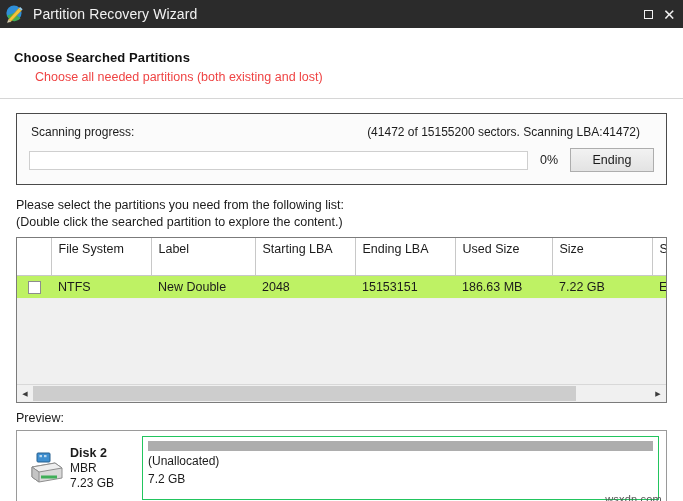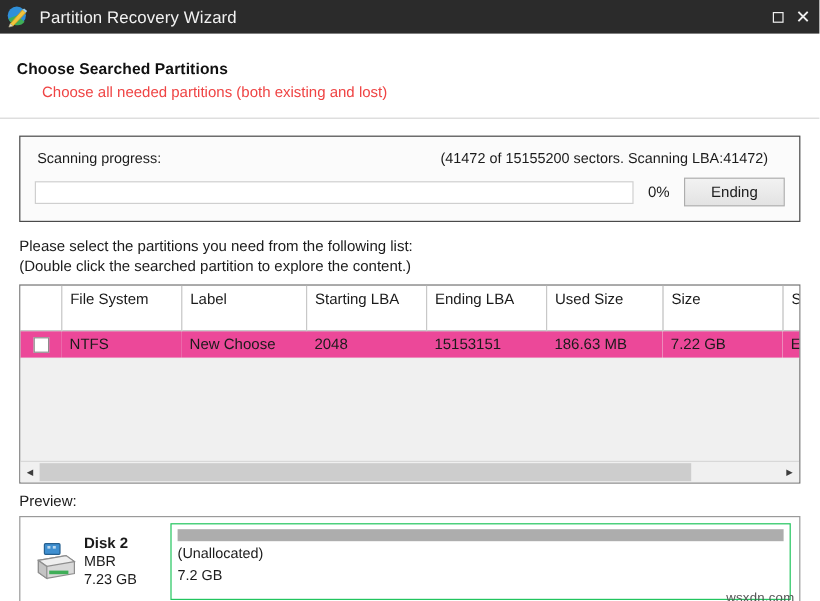--- a/index.html
+++ b/index.html
@@ -193,21 +193,21 @@
     color: #1b1b1b;
     height: 21px;
     padding: 0 0 16px 7px;
     border-right: 1px solid #c8c8c8;
     border-bottom: 1px solid #c8c8c8;
     white-space: nowrap;
     overflow: hidden;
   }
   .tbl th.chk-col { padding-left: 0; }
   .tbl td {
-    background: #ec4899;
+    background: #bef264;
     height: 22px;
     padding: 0 0 0 7px;
     color: #1b1b1b;
     white-space: nowrap;
     overflow: hidden;
     border-bottom: 1px solid #eeeeee;
   }
   .tbl td.chk-col { padding-left: 0; text-align: center; }
   .row-checkbox {
     display: inline-block;
@@ -390,21 +390,21 @@
           <th>Size</th>
           <th>Status</th>
         </tr>
       </thead>
       <tbody>
         <tr>
           <td class="chk-col">
             <span class="row-checkbox"></span>
           </td>
           <td>NTFS</td>
-          <td>New Choose</td>
+          <td>New Double</td>
           <td>2048</td>
           <td>15153151</td>
           <td>186.63 MB</td>
           <td>7.22 GB</td>
           <td>Existing</td>
         </tr>
       </tbody>
     </table>
     <div class="table-filler"></div>
     <div class="hscroll">

